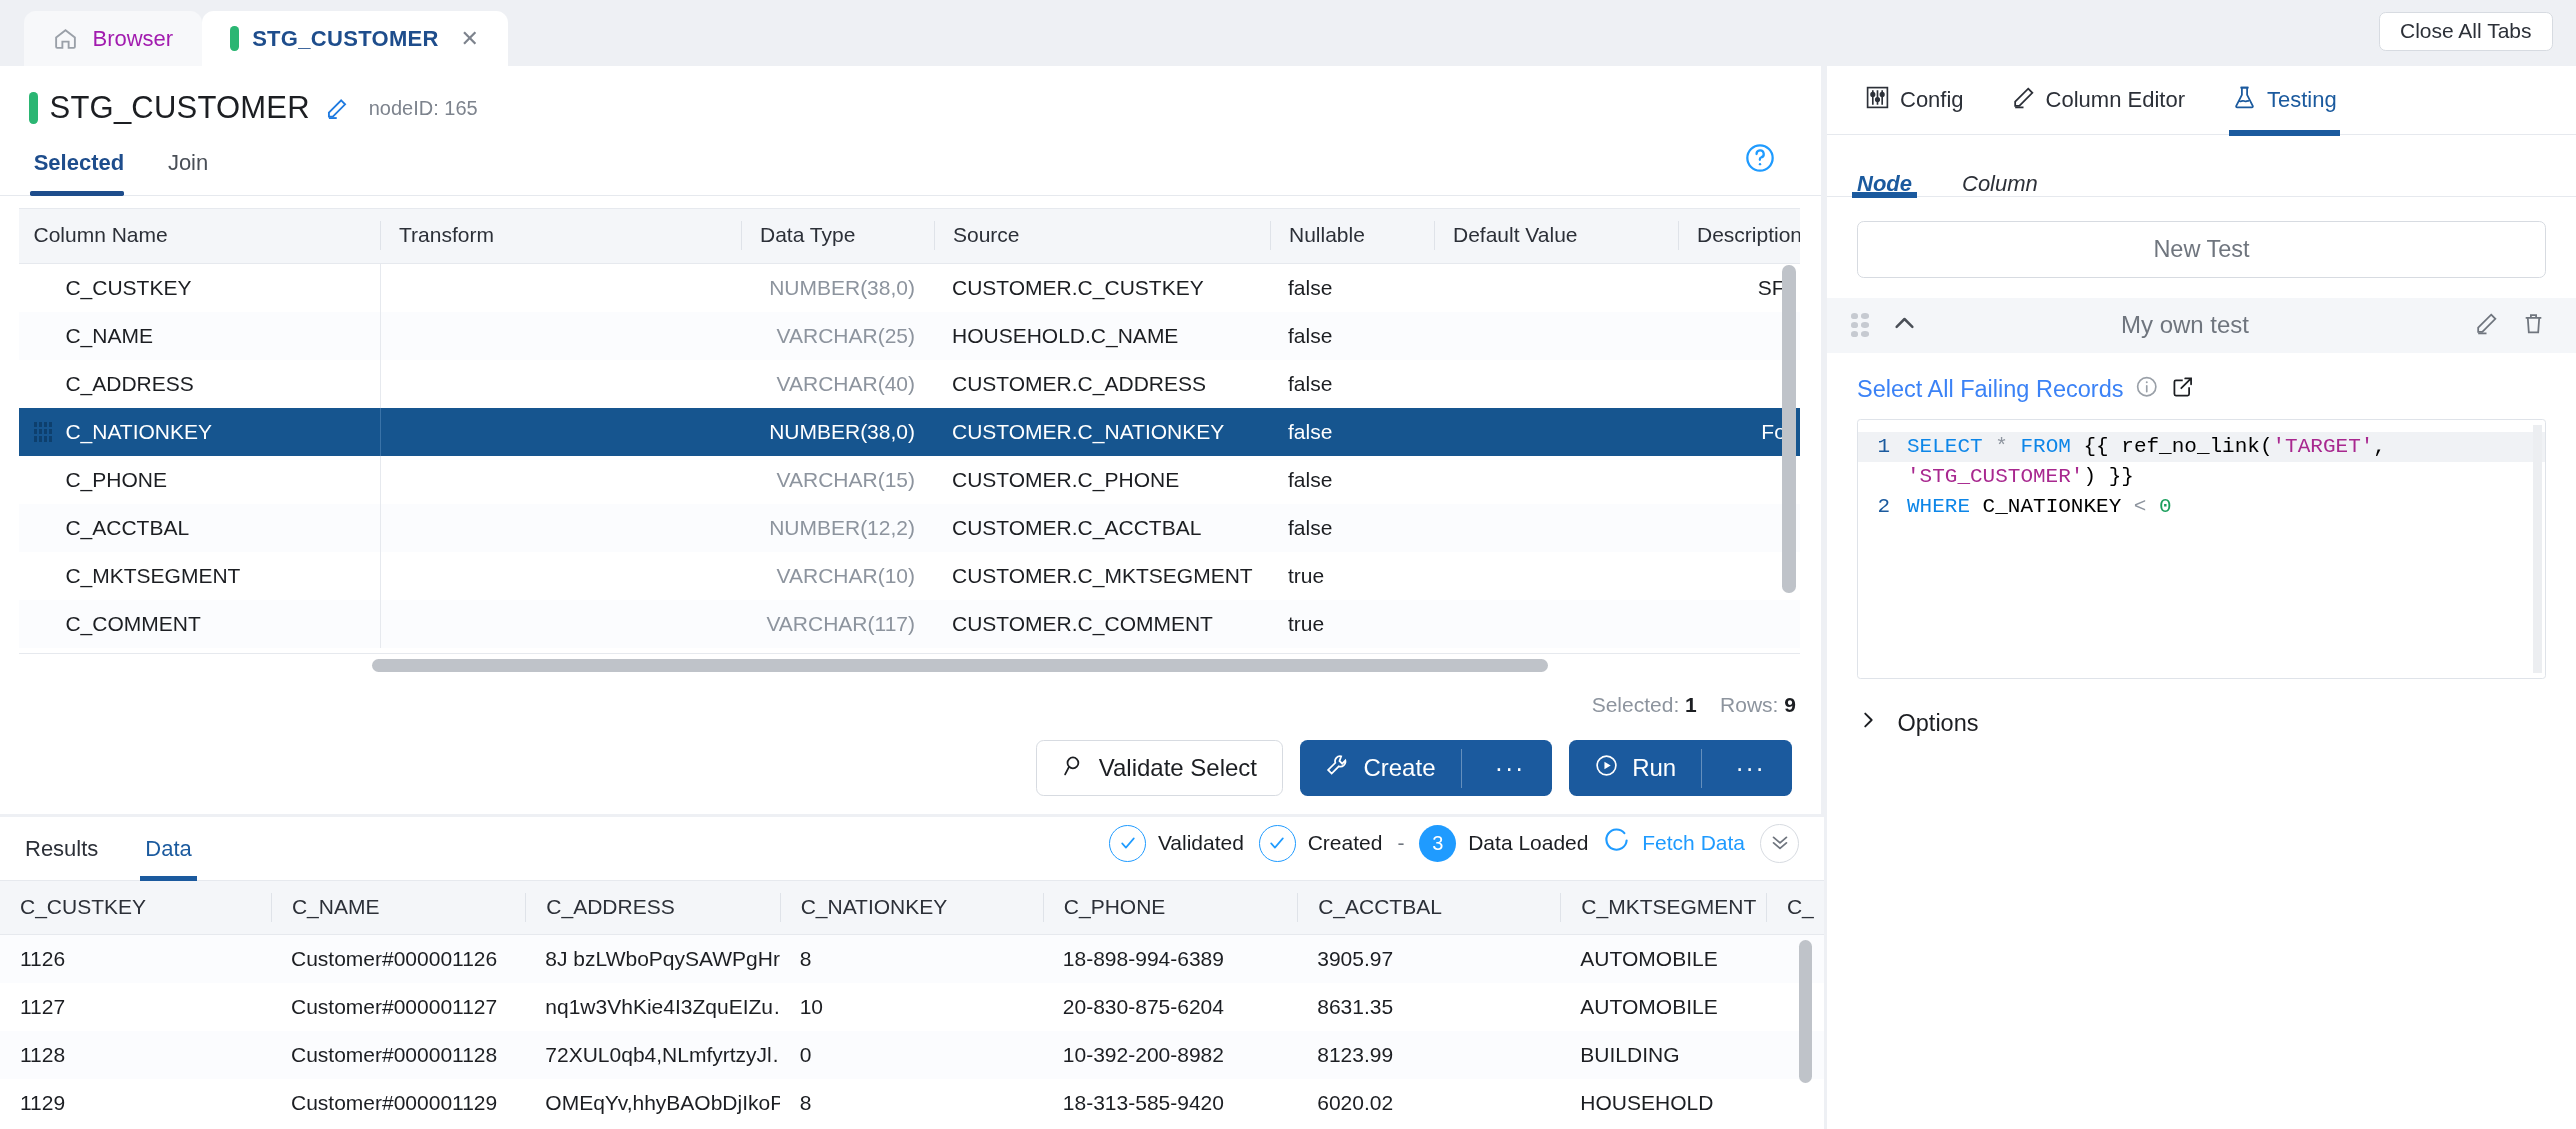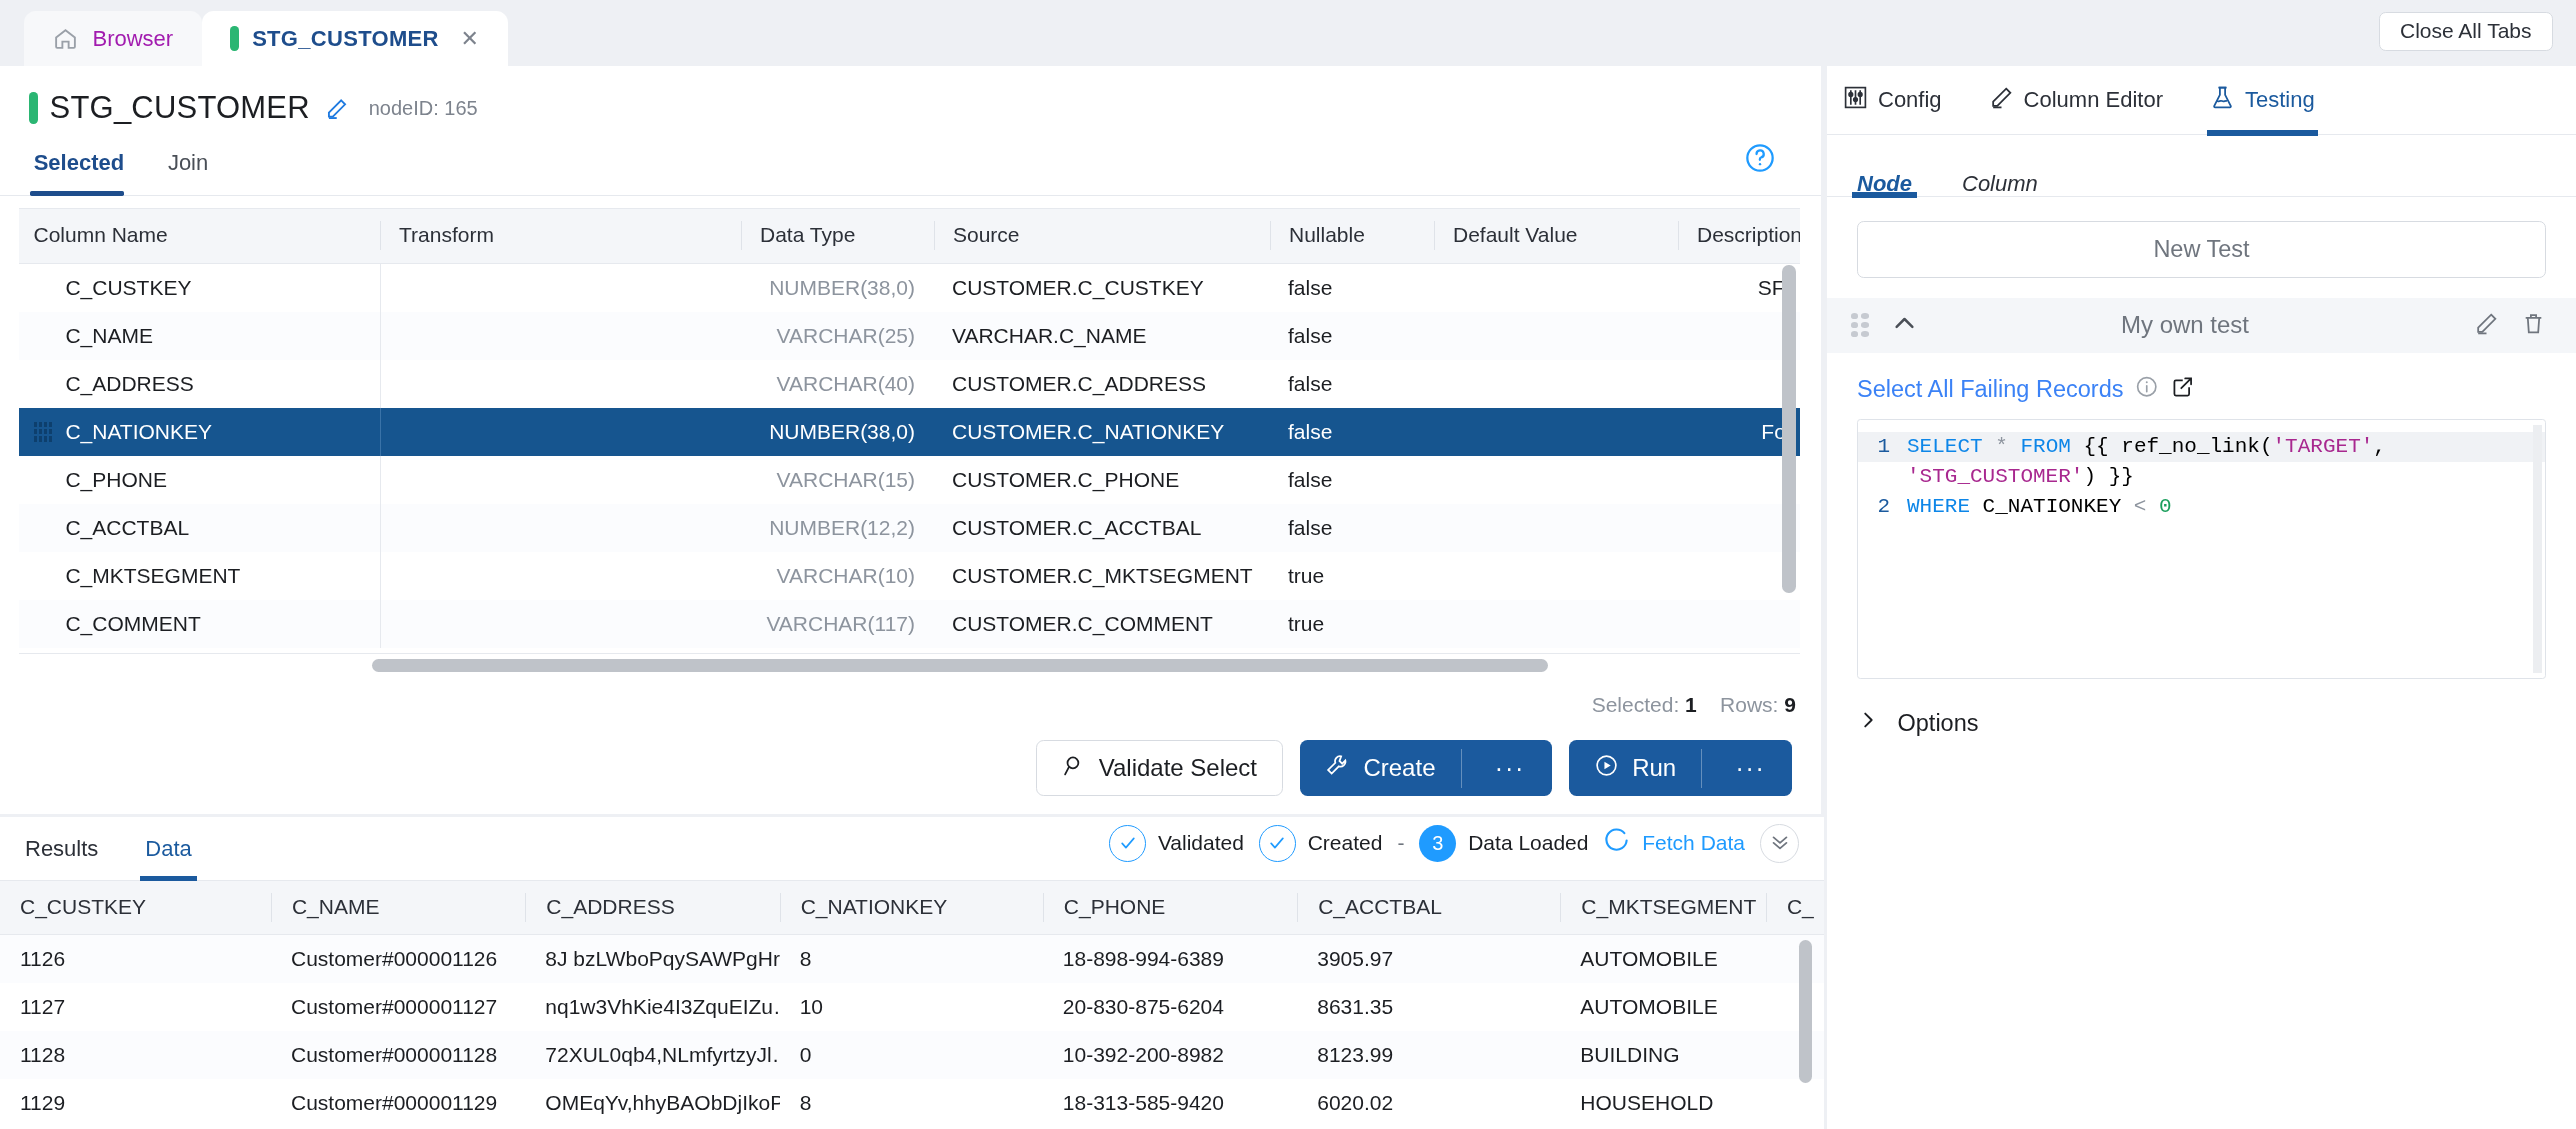--- a/index.html
+++ b/index.html
@@ -98,21 +98,21 @@
          font-size: 24px; cursor: pointer; }
   .btn-outline { background:#fff; border:0.8px solid #d7dbe1; color:#1c1e22; padding: 0 25px; gap: 11.8px; }
   .btn-primary { background:#1b5a9e; color:#fff; border:none; padding: 0 11.8px 0 25px; gap: 13.4px; }
   .btn-sep { width:0.8px; height:39px; background: rgba(255,255,255,.32); margin: 0 5px 0 11.8px; }
   .btn-dots { padding: 0 15px; font-size: 25px; letter-spacing: 1.7px; line-height: 1; }
 
   
   .right {
     position: absolute; top: 66px; right: 0; width: 749px; height: 1064px; background: #fff;
   }
-  .rtabs { display:flex; align-items:center; gap: 0; padding-left: 16px; height: 69px;
+  .rtabs { display:flex; align-items:center; gap: 0; padding-left: 38px; height: 69px;
            border-bottom: 1.7px solid #e6e9ee; }
   .rtab { display:flex; align-items:center; gap: 10px; font-size: 22px; color:#2c3038;
           height: 69px; margin-right: 47px; position: relative; cursor: pointer; }
   .rtab.active { color:#1b5a9e; }
   .rtab.active::after { content:''; position:absolute; left:-3.4px; right:-3.4px; bottom:-1.7px;
                         height: 5.9px; background:#1b5a9e; }
   .rsub { display:flex; padding-left: 30px; height: 62px; align-items:center;
           border-bottom: 1.7px solid #e6e9ee; }
   .rsubtab { font-size: 22px; color:#2c3038; margin-right: 50px; height: 62px;
              display:flex; align-items:flex-end; position: relative; cursor: pointer; font-style: italic; }
@@ -289,21 +289,21 @@
                   <i></i>
                   <i></i>
                   <i></i>
                   <i></i>
                   <i></i>
                 </span>
                 <span>C_NAME</span>
               </div>
               <div class="td c-transform"></div>
               <div class="td c-dtype">VARCHAR(25)</div>
-              <div class="td c-source">VARCHAR.C_NAME</div>
+              <div class="td c-source">HOUSEHOLD.C_NAME</div>
               <div class="td c-null">false</div>
               <div class="td c-default"></div>
               <div class="td c-desc"></div>
             </div>
             <div class="g-row">
               <div class="td c-name">
                 <span class="drag-dots">
                   <i></i>
                   <i></i>
                   <i></i>

